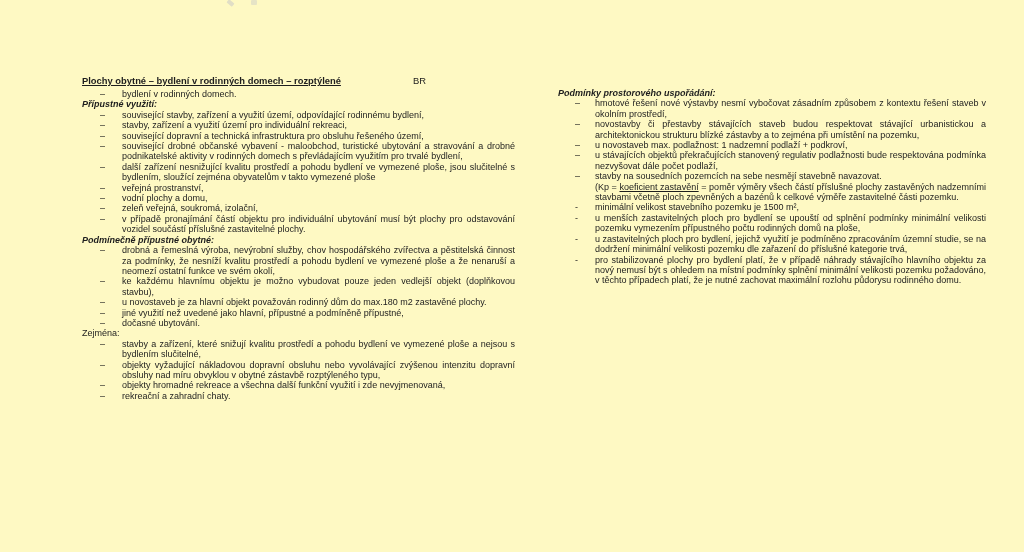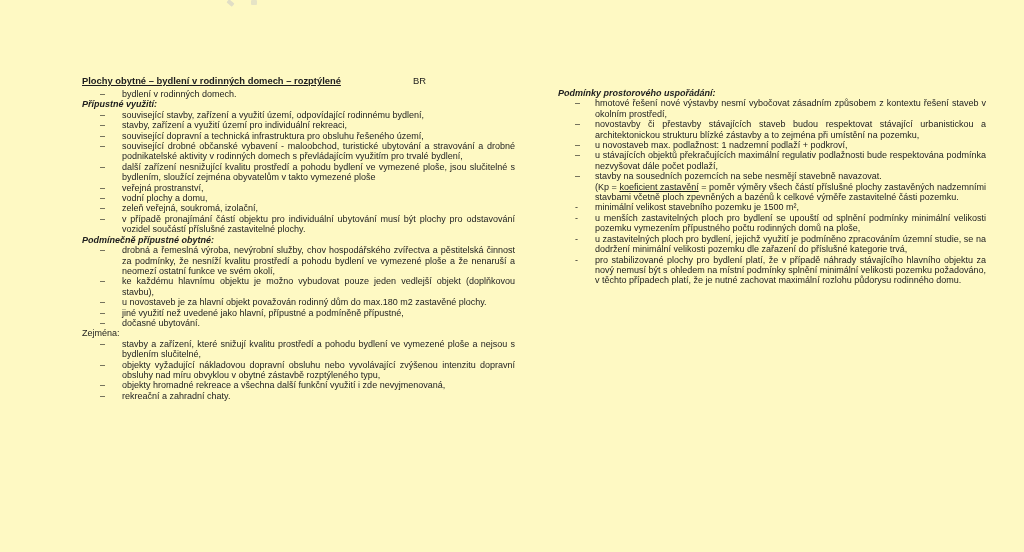--- a/index.html
+++ b/index.html
@@ -149,21 +149,21 @@
         <div class="item">
           <span class="marker">–</span>
           <span class="btext">novostavby či přestavby stávajících staveb budou respektovat stávající urbanistickou a architektonickou strukturu blízké zástavby a to zejména při umístění na pozemku,</span>
         </div>
         <div class="item">
           <span class="marker">–</span>
           <span class="btext">u novostaveb max. podlažnost: 1 nadzemní podlaží + podkroví,</span>
         </div>
         <div class="item">
           <span class="marker">–</span>
-          <span class="btext">u stávajících objektů překračujících maximální regulativ podlažnosti bude respektována podmínka nezvyšovat dále počet podlaží,</span>
+          <span class="btext">u stávajících objektů překračujících stanovený regulativ podlažnosti bude respektována podmínka nezvyšovat dále počet podlaží,</span>
         </div>
         <div class="item">
           <span class="marker">–</span>
           <span class="btext">stavby na sousedních pozemcích na sebe nesmějí stavebně navazovat.</span>
         </div>
         <div class="subline note"><span>(Kp = </span><span class="u">koeficient zastavění</span><span> = poměr výměry všech částí příslušné plochy zastavěných nadzemními stavbami včetně ploch zpevněných a bazénů k celkové výměře zastavitelné části pozemku.</span></div>
         <div class="item">
           <span class="marker">-</span>
           <span class="btext">minimální velikost stavebního pozemku je 1500 m²,</span>
         </div>

